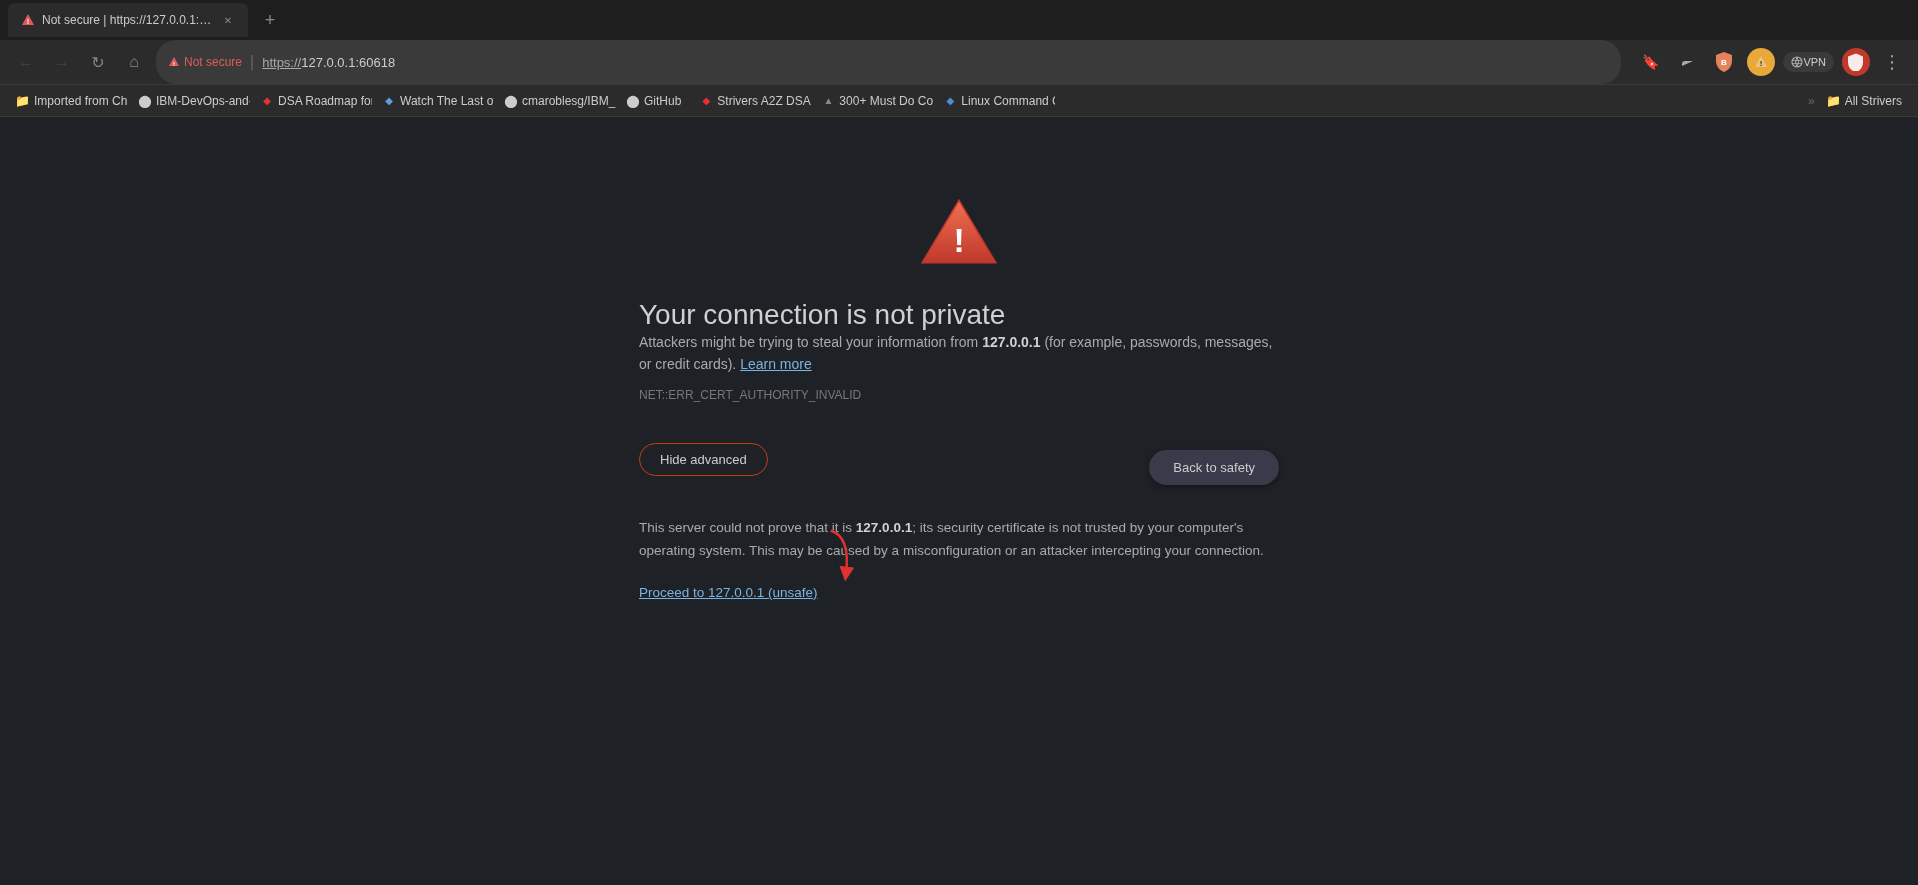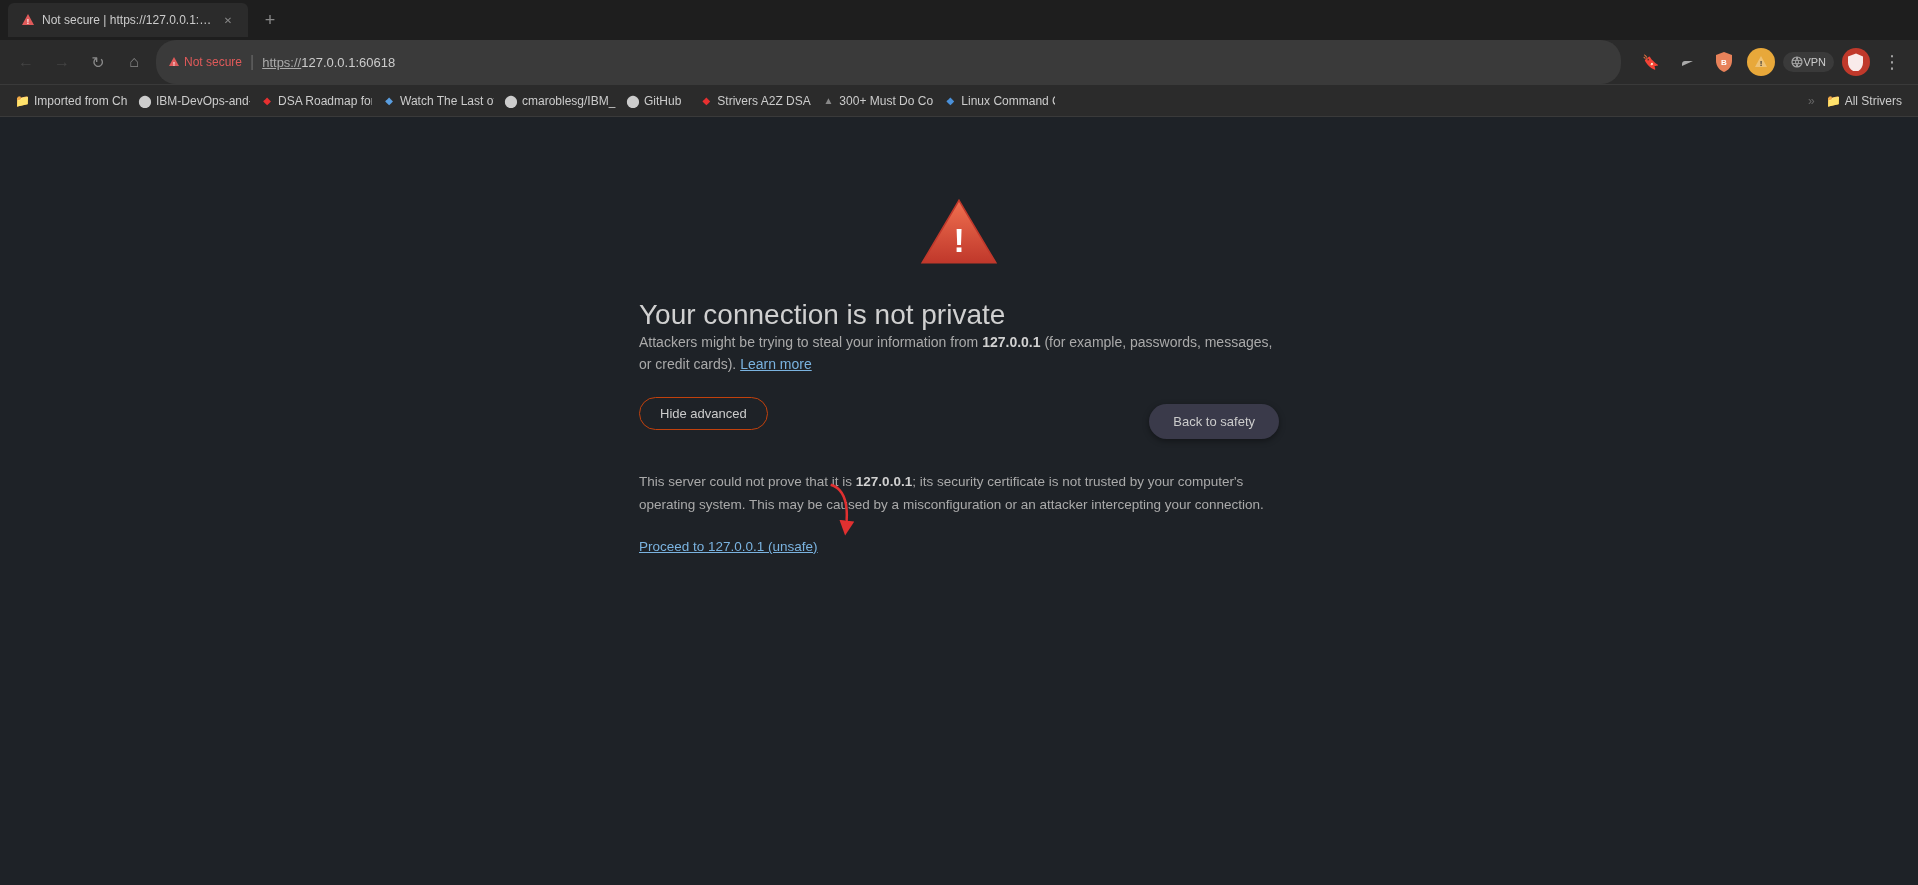--- a/index.html
+++ b/index.html
@@ -520,20 +520,21 @@
     
     <h1 class="error-title">Your connection is not private</h1>
 
     
     <p class="error-description">
       <span>Attackers might be trying to steal your information from </span><span class="hostname">127.0.0.1</span><span> (for example, passwords, messages, or credit cards).</span>
       <a class="learn-more-link">Learn more</a>
     </p>
 
     
+    <p class="error-code">NET::ERR_CERT_AUTHORITY_INVALID</p>
 
     
     <div class="button-row">
       <button class="hide-advanced-btn">Hide advanced</button>
       <button class="back-to-safety-btn">Back to safety</button>
     </div>
 
     
     <p class="advanced-text">
       <span>This server could not prove that it is </span><strong class="hostname">127.0.0.1</strong><span>; its security certificate is not trusted by your computer's operating system. This may be caused by a misconfiguration or an attacker intercepting your connection.</span>

